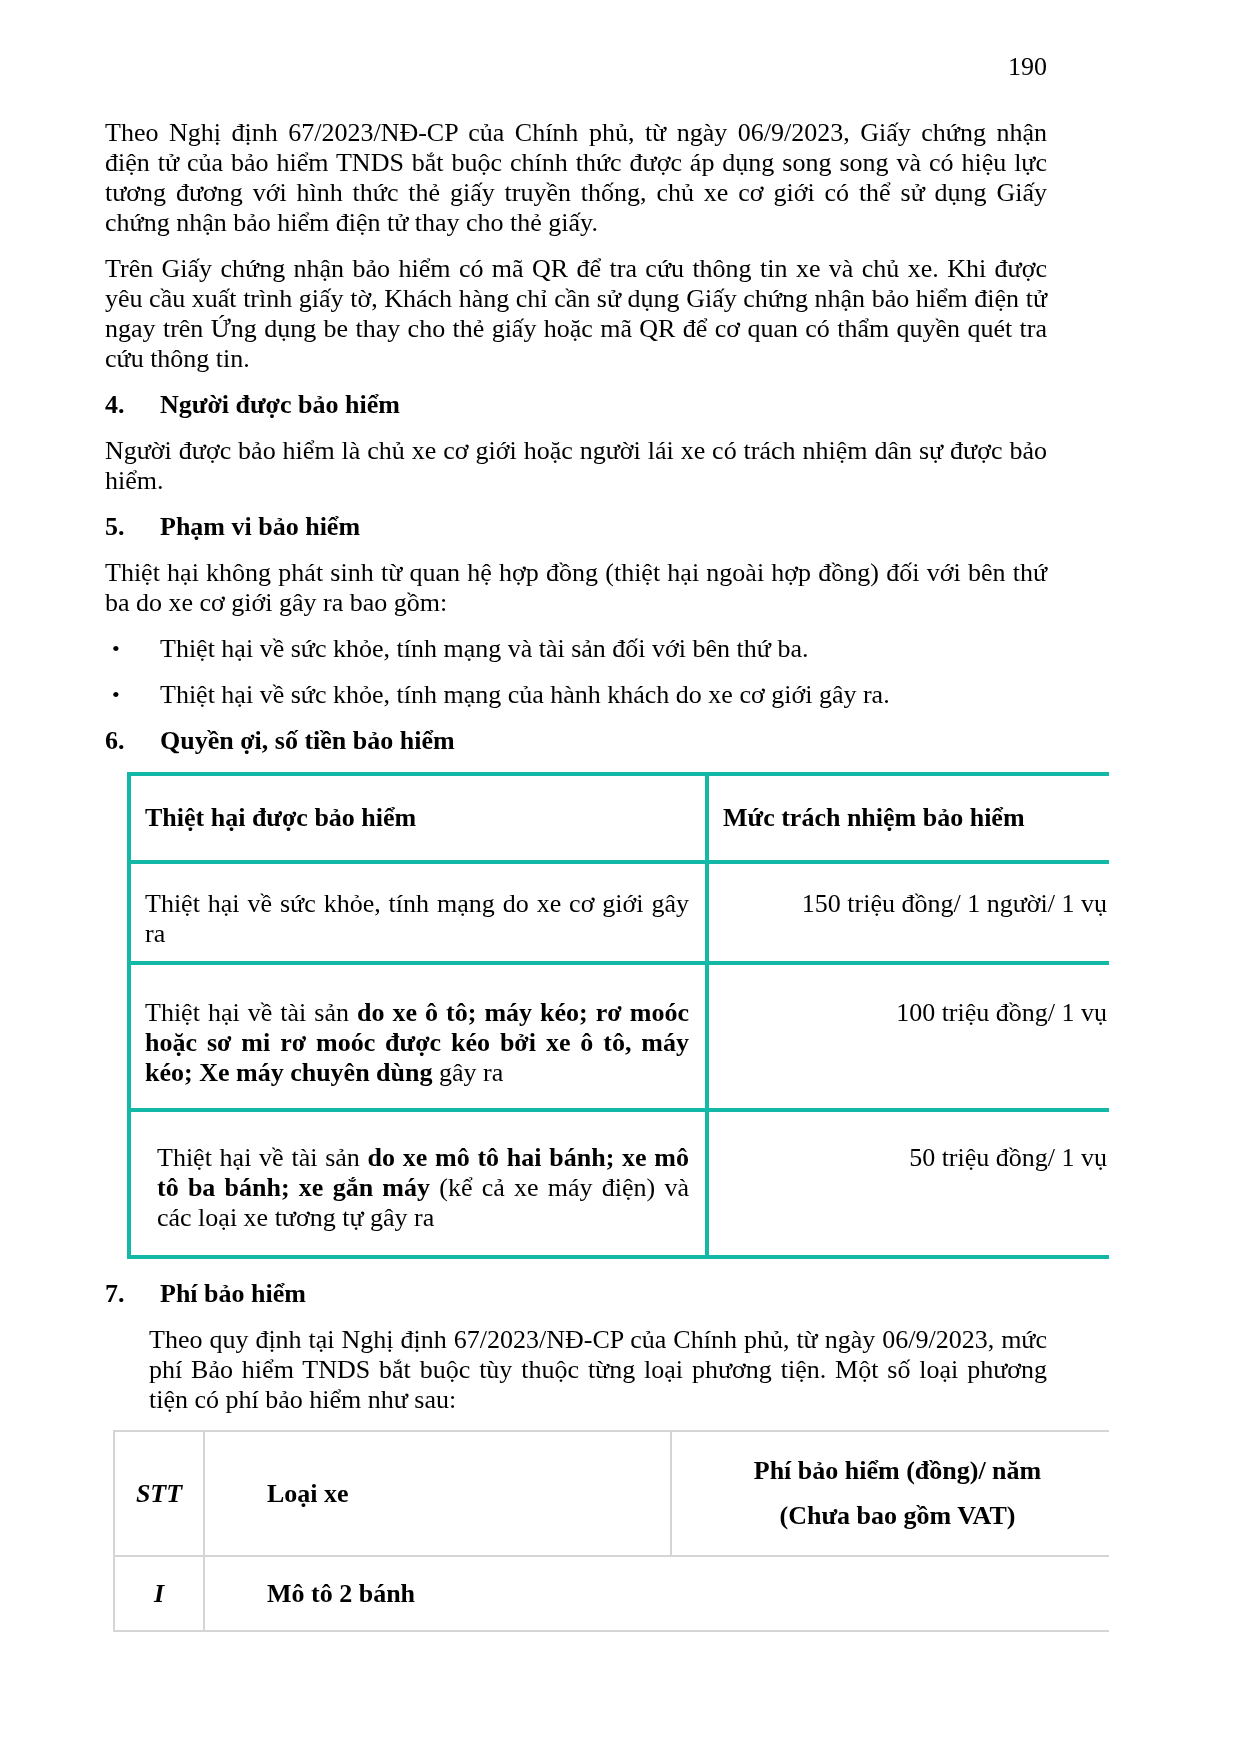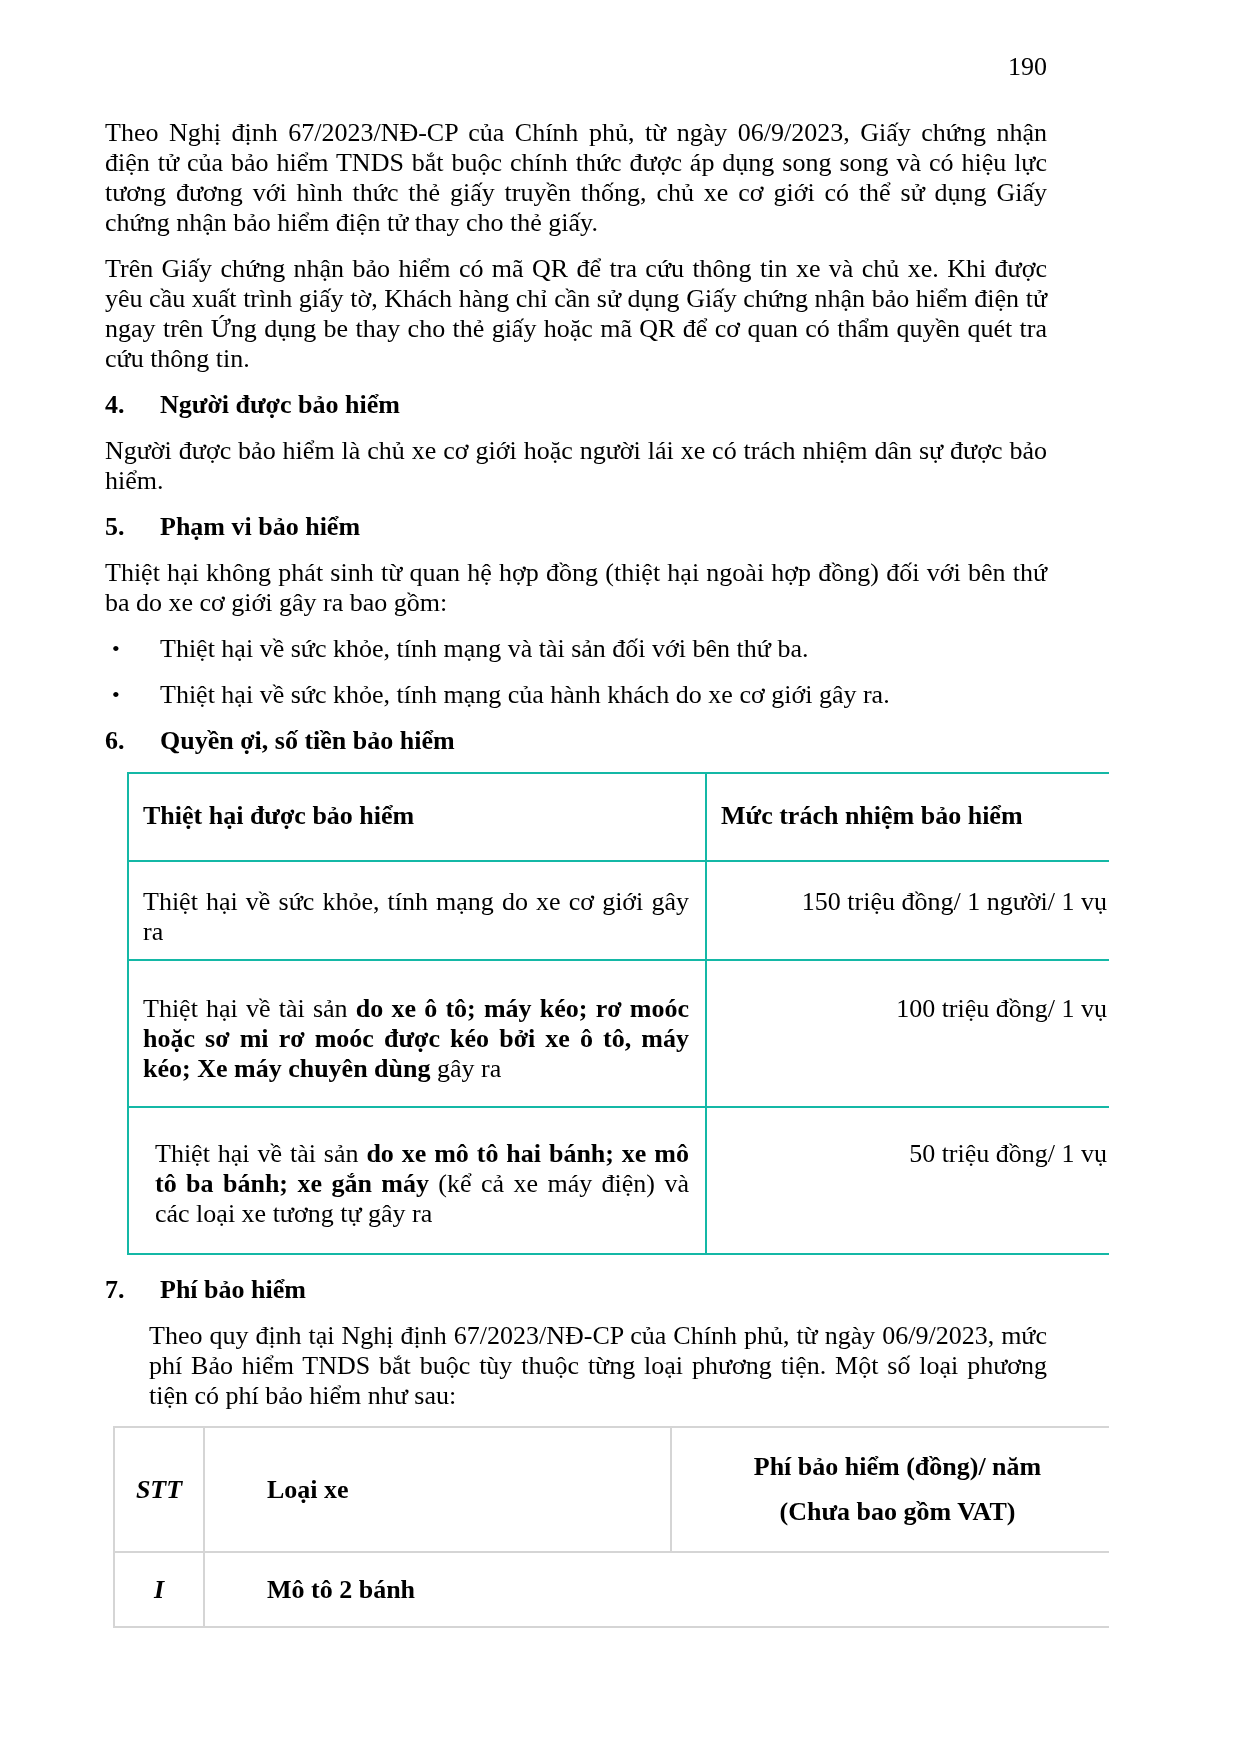--- a/index.html
+++ b/index.html
@@ -19,21 +19,21 @@
   .indent { margin-left:55px;font-family:Liberation Serif, serif; }
   .heading { display:flex; font-weight:bold; margin:0 0 16px 0; }
   .hnum { flex:0 0 55px; width:55px; }
   .bullet-row { display:flex; margin:0 0 16px 0; }
   .bdot { flex:0 0 55px; width:55px; box-sizing:border-box; padding-left:7px; font-size:22px; }
   .btext { flex:1 1 auto; text-align:justify; }
 
   
   table.benefits { border-collapse:collapse; table-layout:fixed; width:996px; margin:2px 0 20px 22px; }
   table.benefits td {
-    border:2px solid #14b8a6; vertical-align:top;
+    border:4px solid #14b8a6; vertical-align:top;
     padding:25px 16px 12px 14px; box-sizing:border-box;
     text-align:justify;
   }
   table.benefits col.c1 { width:578px; }
   table.benefits col.c2 { width:418px; }
   tr.bt-head { height:88px; }
   tr.bt-head td { font-weight:bold; padding-top:27px; text-align:left; }
   tr.bt-r1 { height:90px; }
   tr.bt-r2 { height:147px; }
   tr.bt-r2 td { padding-top:33px; }

